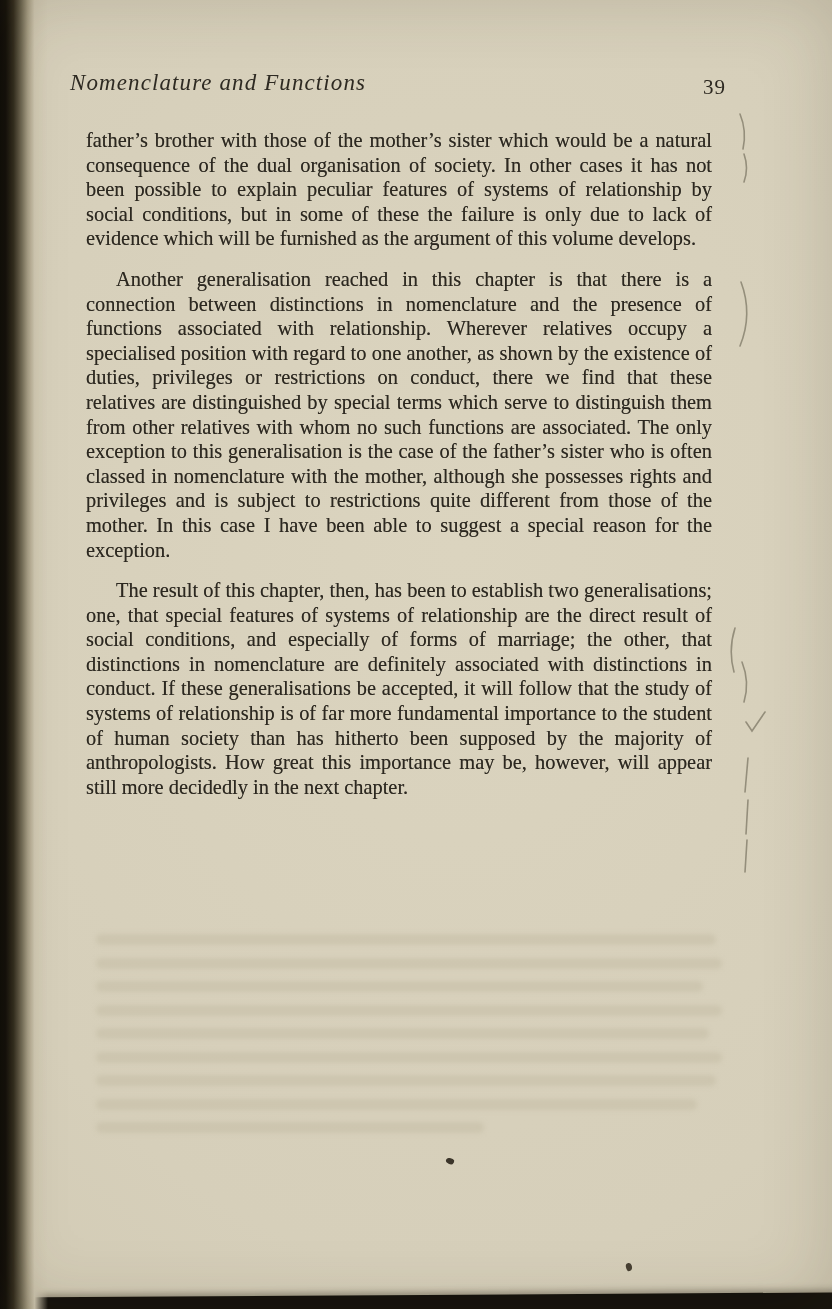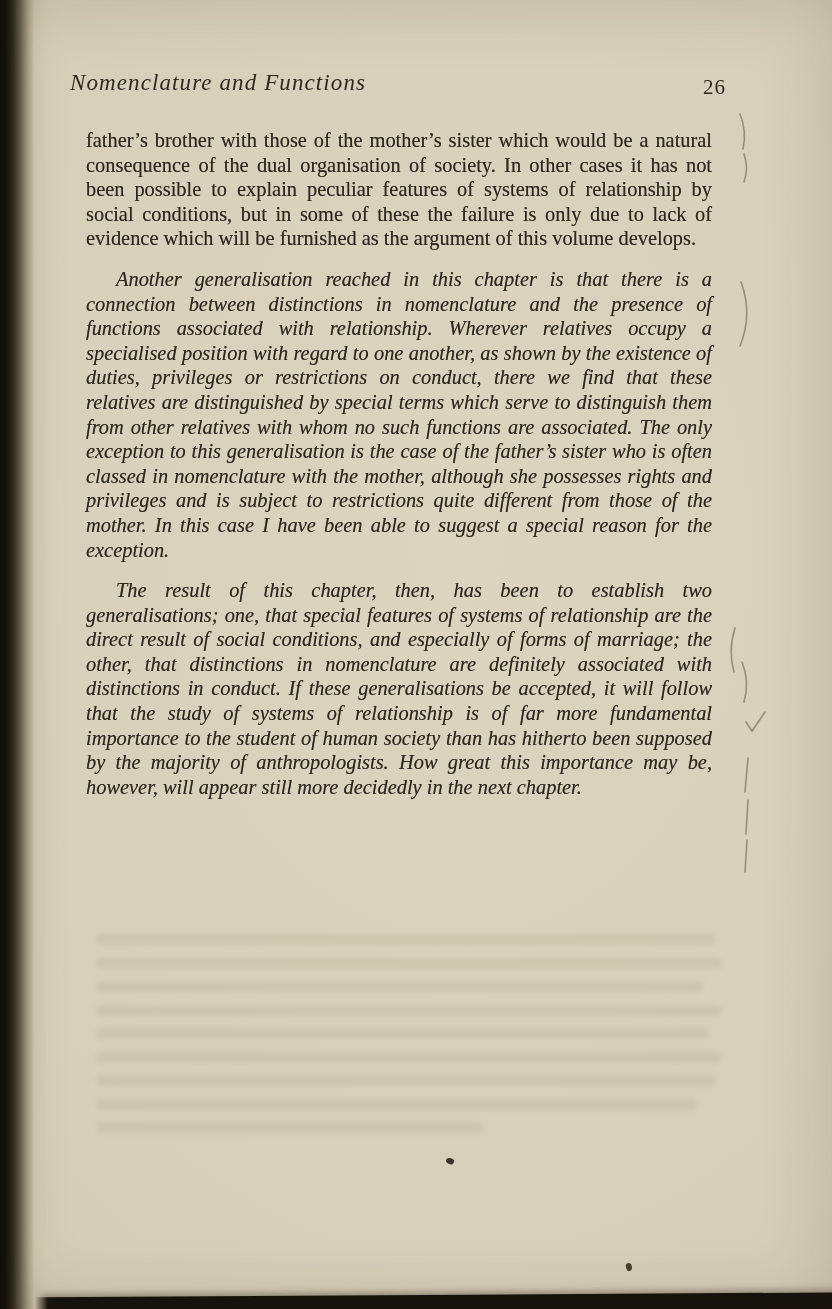--- a/index.html
+++ b/index.html
@@ -50,21 +50,21 @@
   }
   .body-text p {
     margin: 16px;
     font-size: 20.4px;
     line-height: 24.6px;
     text-align: justify;
     hyphens: auto;
     -webkit-hyphens: auto;
     text-shadow: 0 0 0.5px rgba(44, 40, 32, 0.55);
   }
-  .body-text p.indent { text-indent: 30px; font-style: italic; }
+  .body-text p.indent { text-indent: 30px; }
 
   
   .ghost { position: absolute; left: 96px; top: 934px; width: 626px; opacity: 0.5; filter: blur(2.4px); }
   .ghost div { height: 11px; background: #c2ba a0; }
   .ghost div {
     height: 11px; background: #c3bba3; margin-bottom: 12.5px; border-radius: 5px;
   }
 
   
   .marginalia { position: absolute; inset: 0; pointer-events: none; }
@@ -82,21 +82,21 @@
   }
 </style>
 </head>
 <body>
 
 <div class="page">
 
   <div class="text-col">
     <div class="page-header">
       <span class="running-title">Nomenclature and Functions</span>
-      <span class="page-number">26</span>
+      <span class="page-number">39</span>
     </div>
     <div class="body-text">
       <p>father’s brother with those of the mother’s sister which would be a natural consequence of the dual organisation of society. In other cases it has not been possible to explain peculiar features of systems of relationship by social conditions, but in some of these the failure is only due to lack of evidence which will be furnished as the argument of this volume develops.</p>
       <p class="indent">Another generalisation reached in this chapter is that there is a connection between distinctions in nomenclature and the presence of functions associated with relationship. Wherever relatives occupy a specialised position with regard to one another, as shown by the existence of duties, privileges or restrictions on conduct, there we find that these relatives are distinguished by special terms which serve to distinguish them from other relatives with whom no such functions are associated. The only exception to this generalisation is the case of the father’s sister who is often classed in nomenclature with the mother, although she possesses rights and privileges and is subject to restrictions quite different from those of the mother. In this case I have been able to suggest a special reason for the exception.</p>
       <p class="indent">The result of this chapter, then, has been to establish two generalisations; one, that special features of systems of relationship are the direct result of social conditions, and especially of forms of marriage; the other, that distinctions in nomenclature are definitely associated with distinctions in conduct. If these generalisations be accepted, it will follow that the study of systems of relationship is of far more fundamental importance to the student of human society than has hitherto been supposed by the majority of anthropologists. How great this importance may be, however, will appear still more decidedly in the next chapter.</p>
     </div>
   </div>
 
   <div class="ghost">
     <div style="width:99%"></div>

